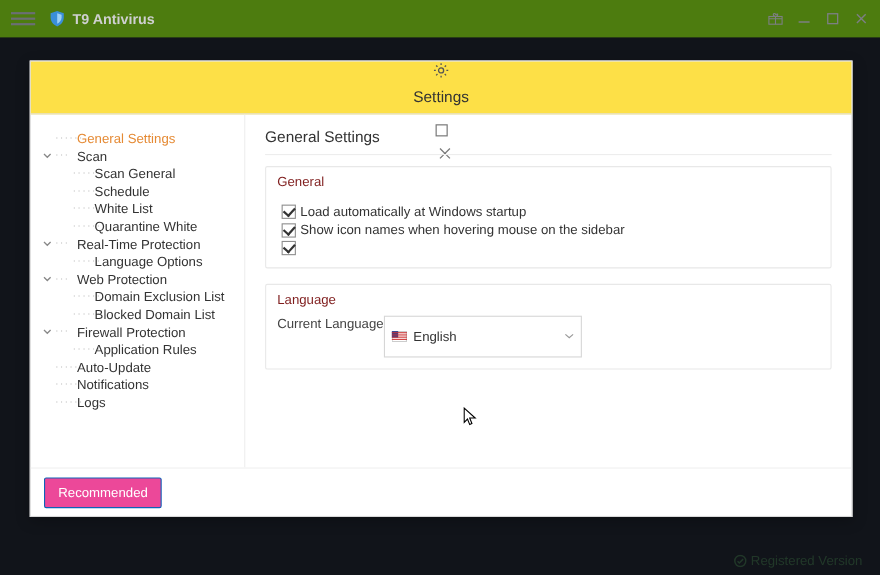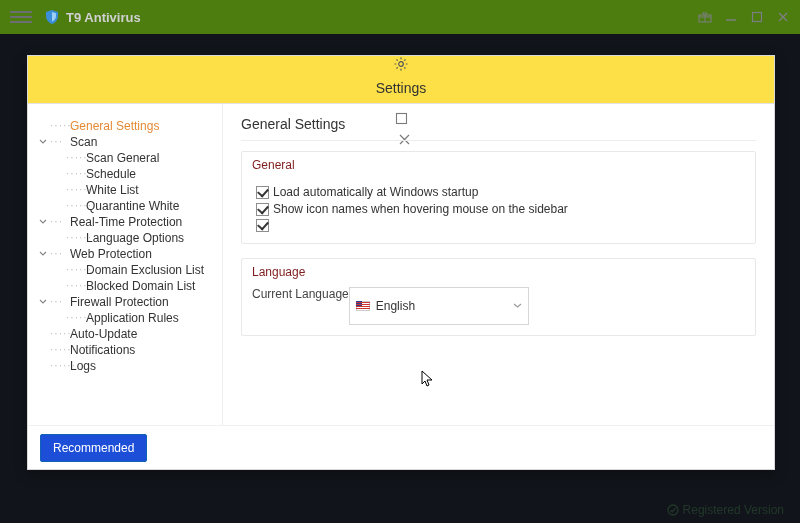--- a/index.html
+++ b/index.html
@@ -216,21 +216,21 @@
   }
 
   
   .settings-footer {
     height: 44px;
     border-top: 1px solid #f0f0f0;
     display: flex; align-items: center;
     padding: 0 12px;
   }
   .btn-primary {
-    background: #1d4ed8;
+    background: #ec4899;
     color: #fff;
     font-size: 12px;
     border: 1px solid #0e62b8;
     padding: 6px 12px;
     border-radius: 2px;
     cursor: pointer;
   }
 
   .cursor {
     position: absolute;

